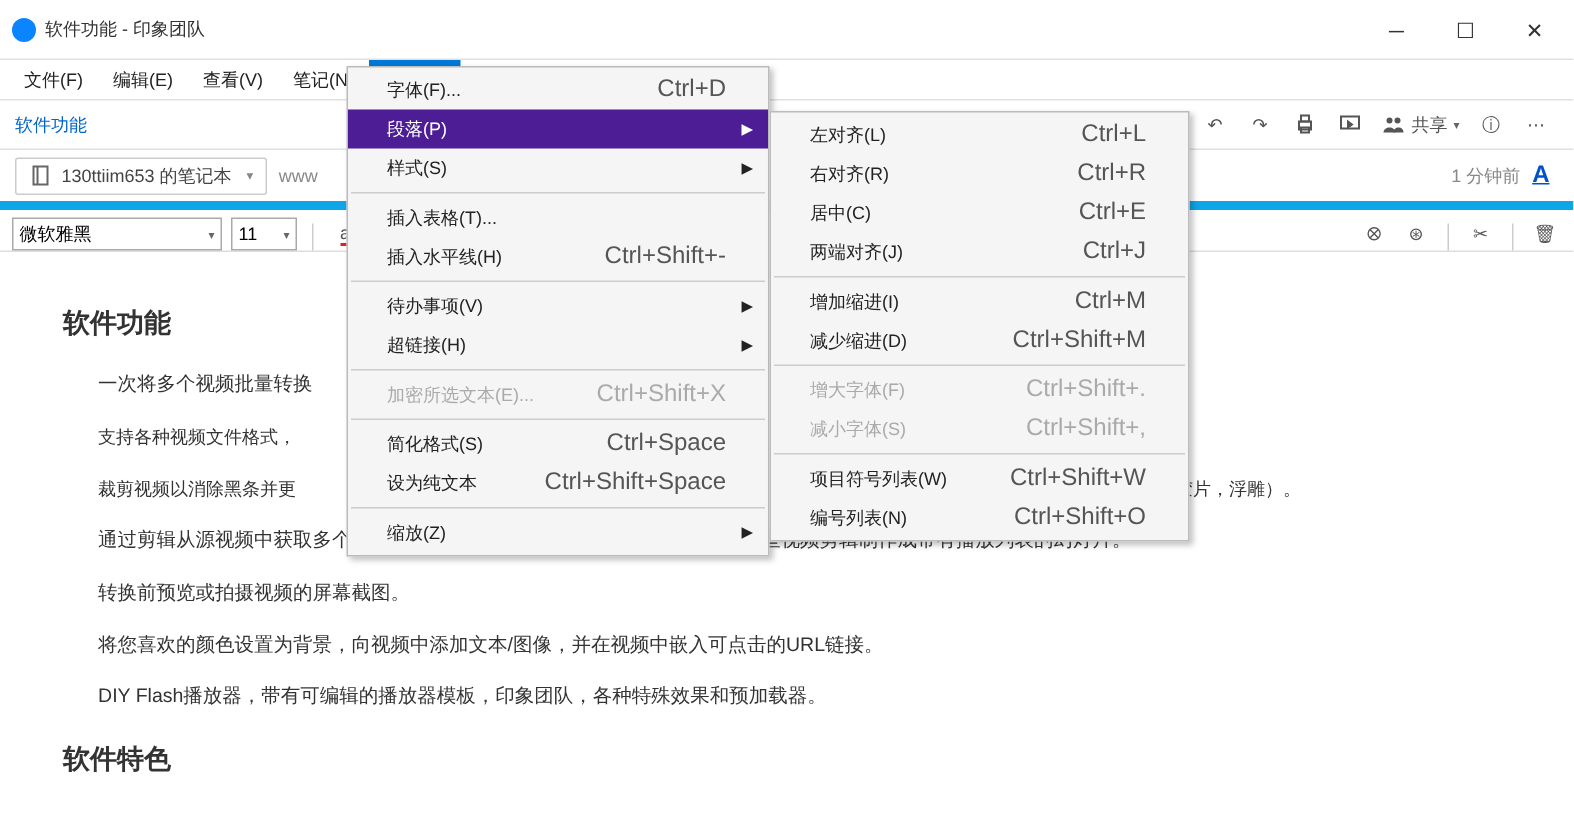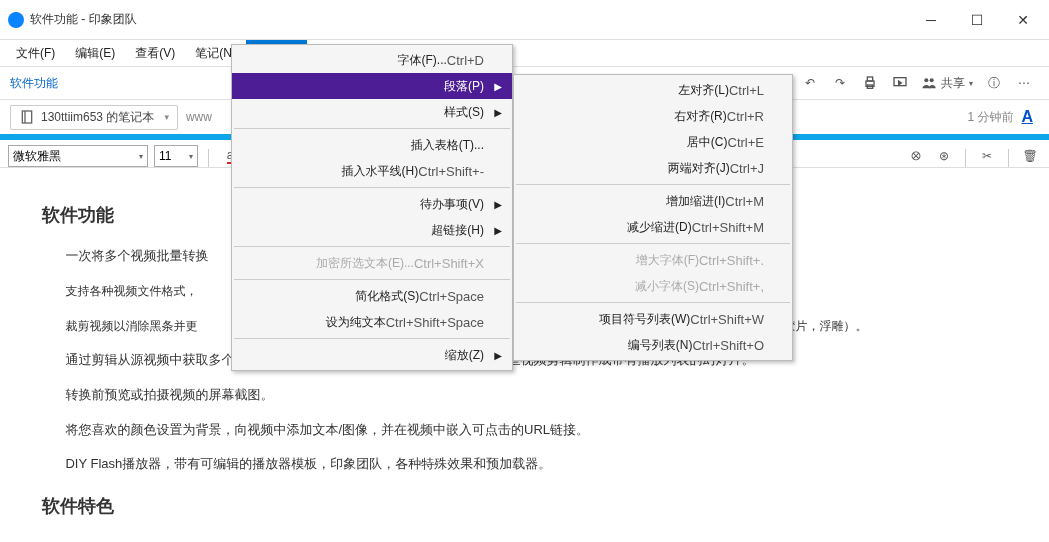--- a/index.html
+++ b/index.html
@@ -30,22 +30,22 @@
 .chev-sm{font-size:8px;color:#666;}
 .sep{width:1px;height:18px;background:#ccc;margin:0 4px;}
 .fbtn{width:22px;height:22px;display:flex;align-items:center;justify-content:center;color:#555;cursor:pointer;}
 .editor{padding:18px 42px;color:#333;line-height:1.9;}
 .editor h2{font-size:18px;font-weight:bold;margin:12px 0;}
 .editor .p{margin:10px 0;font-size:13px;color:#333;text-indent:1.8em;}
 
 .menu{position:absolute;background:#f5f5f5;border:1px solid #bbb;box-shadow:2px 2px 4px rgba(0,0,0,.25);min-width:280px;padding:2px 0;z-index:10;}
 .menu .row{height:26px;display:flex;align-items:center;padding:0 28px 0 26px;color:#222;cursor:pointer;position:relative;}
 .menu .row.hl{background:#4c1d95;color:#fff;}
-.menu .row .lbl{flex:1;text-align:right;}
-.menu .row .sc{color:#555;font-size:13px;}
+.menu .row .lbl{flex:1;}
+.menu .row .sc{color:#555;font-size:16px;}
 .menu .row .arr{position:absolute;right:10px;font-size:10px;}
 .menu .row.dis{color:#aaa;}
 .menu .row.dis .sc{color:#aaa;}
 .menu hr{border:none;border-top:1px solid #ccc;margin:3px 2px;}
 .menu.m1{left:231px;top:44px;width:282px;}
 .menu.m2{left:513px;top:74px;width:236px;}
 .watermark{position:absolute;left:50%;top:50%;transform:translate(-50%,-50%);font-size:30px;color:#bbb;opacity:.55;pointer-events:none;z-index:5;letter-spacing:2px;}
 .watermark small{display:block;text-align:center;font-size:14px;color:#ccc;}
 svg{width:16px;height:16px;}
 </style>

